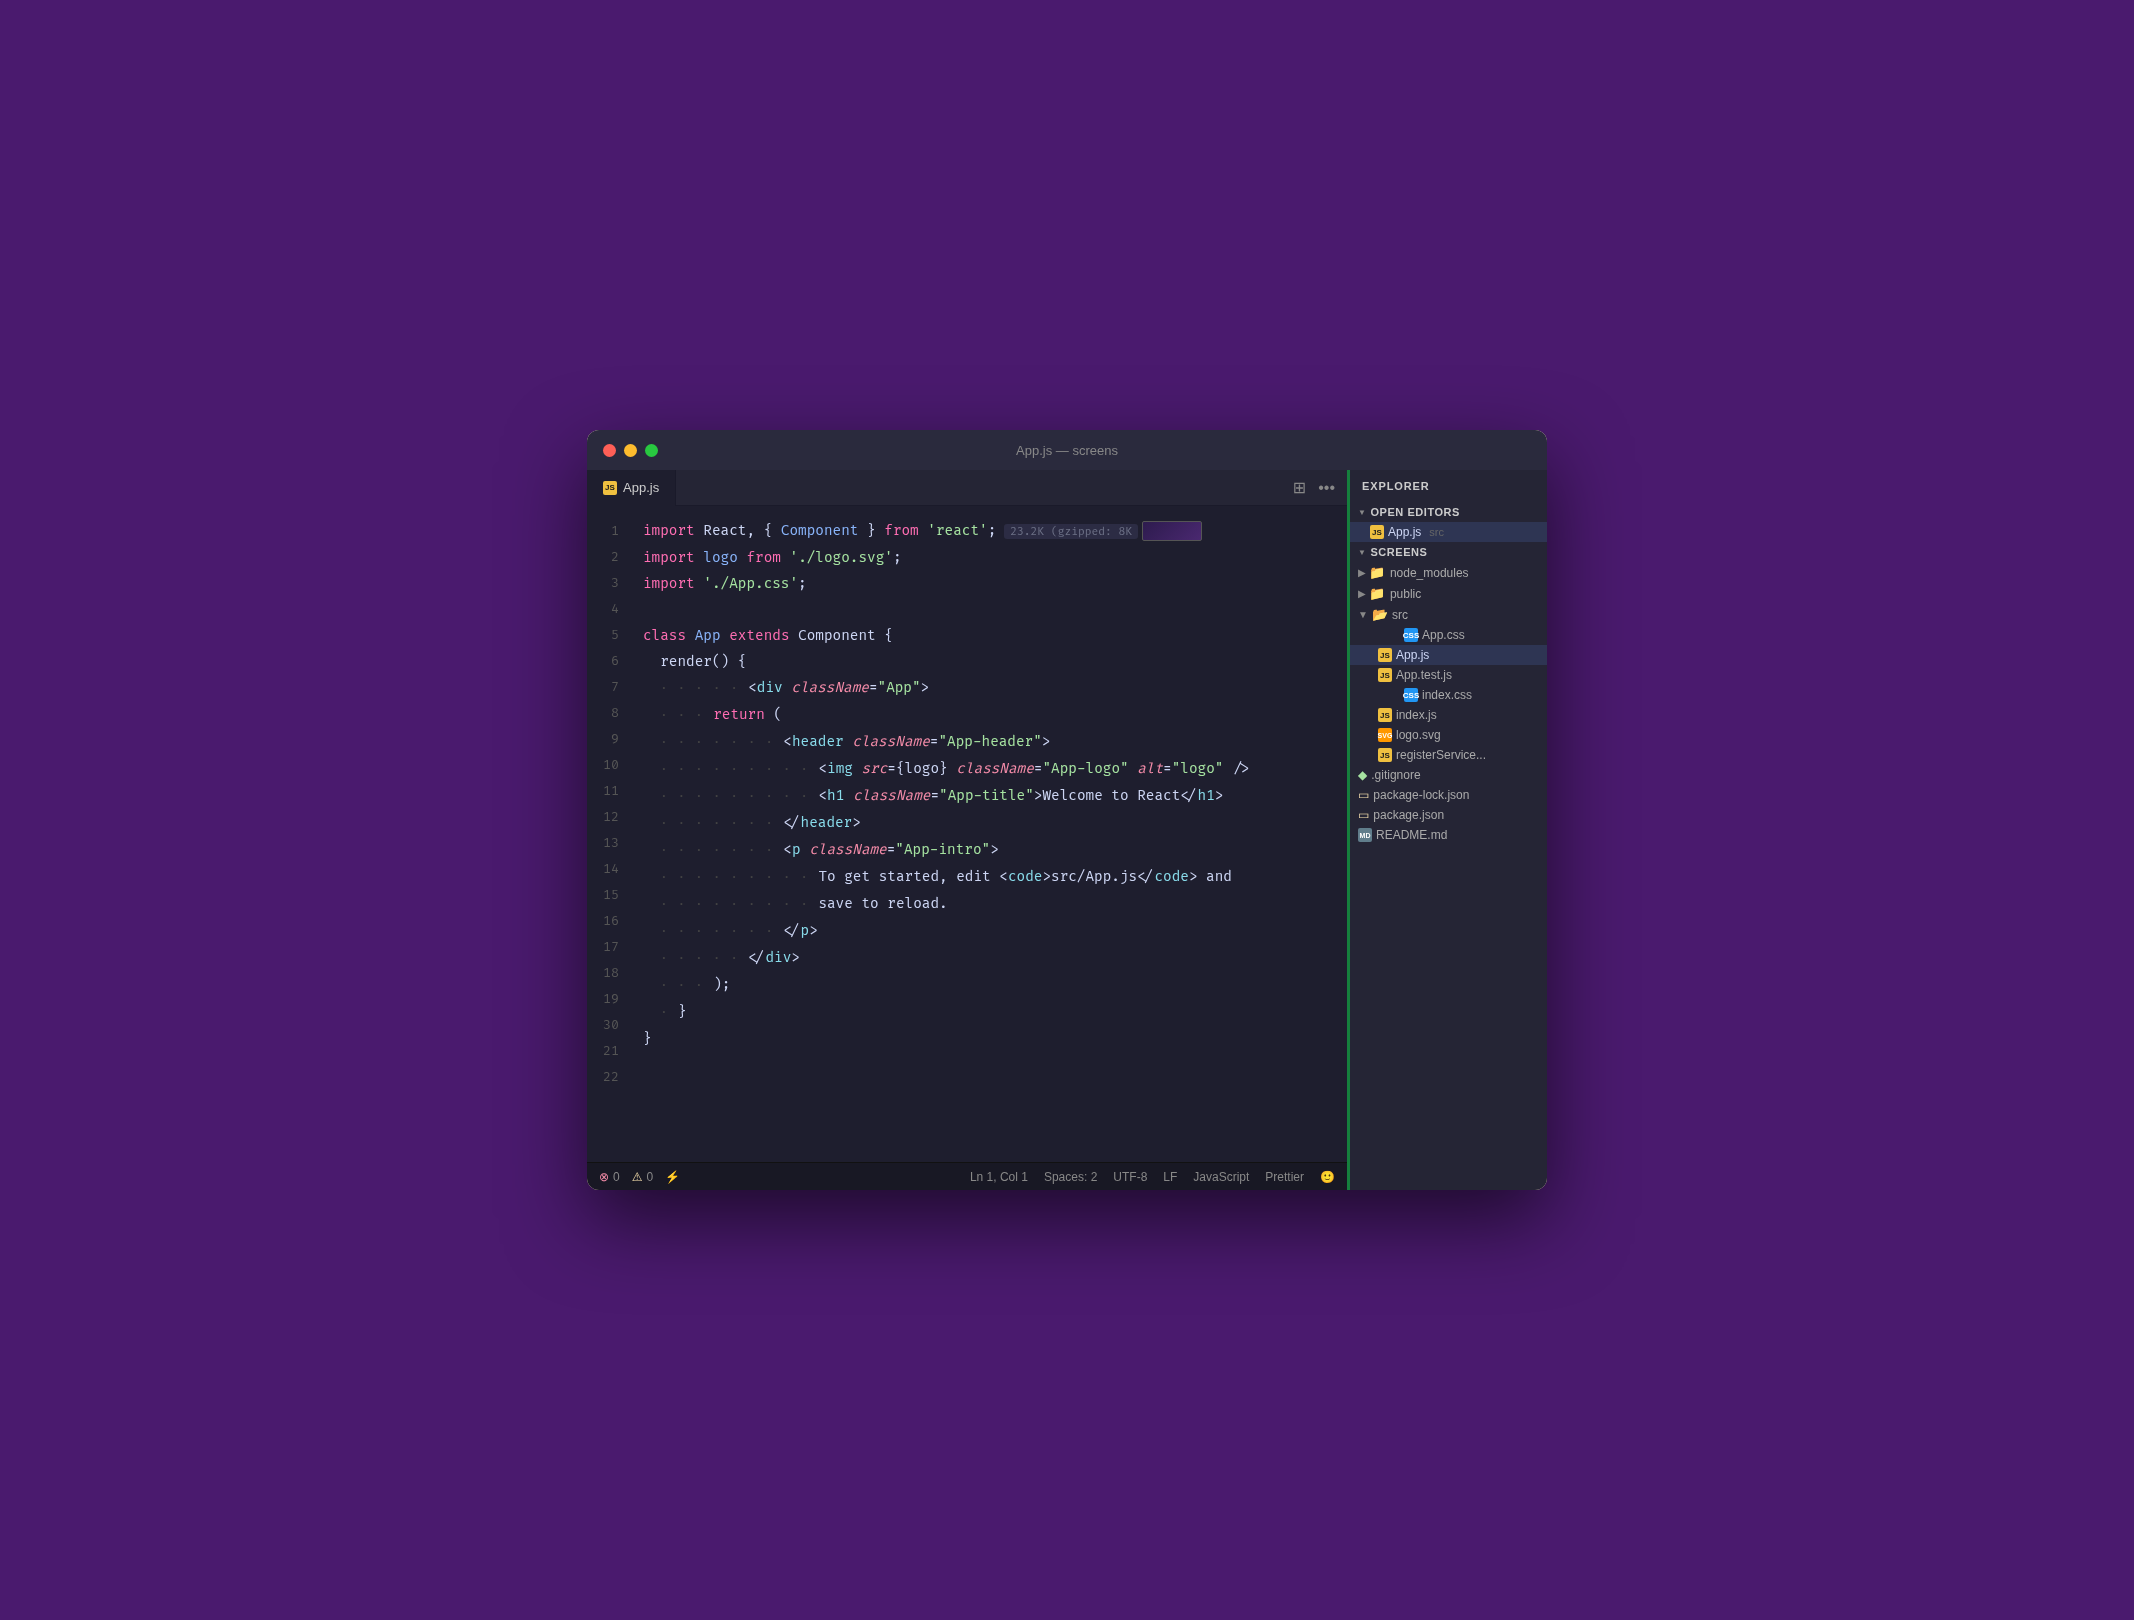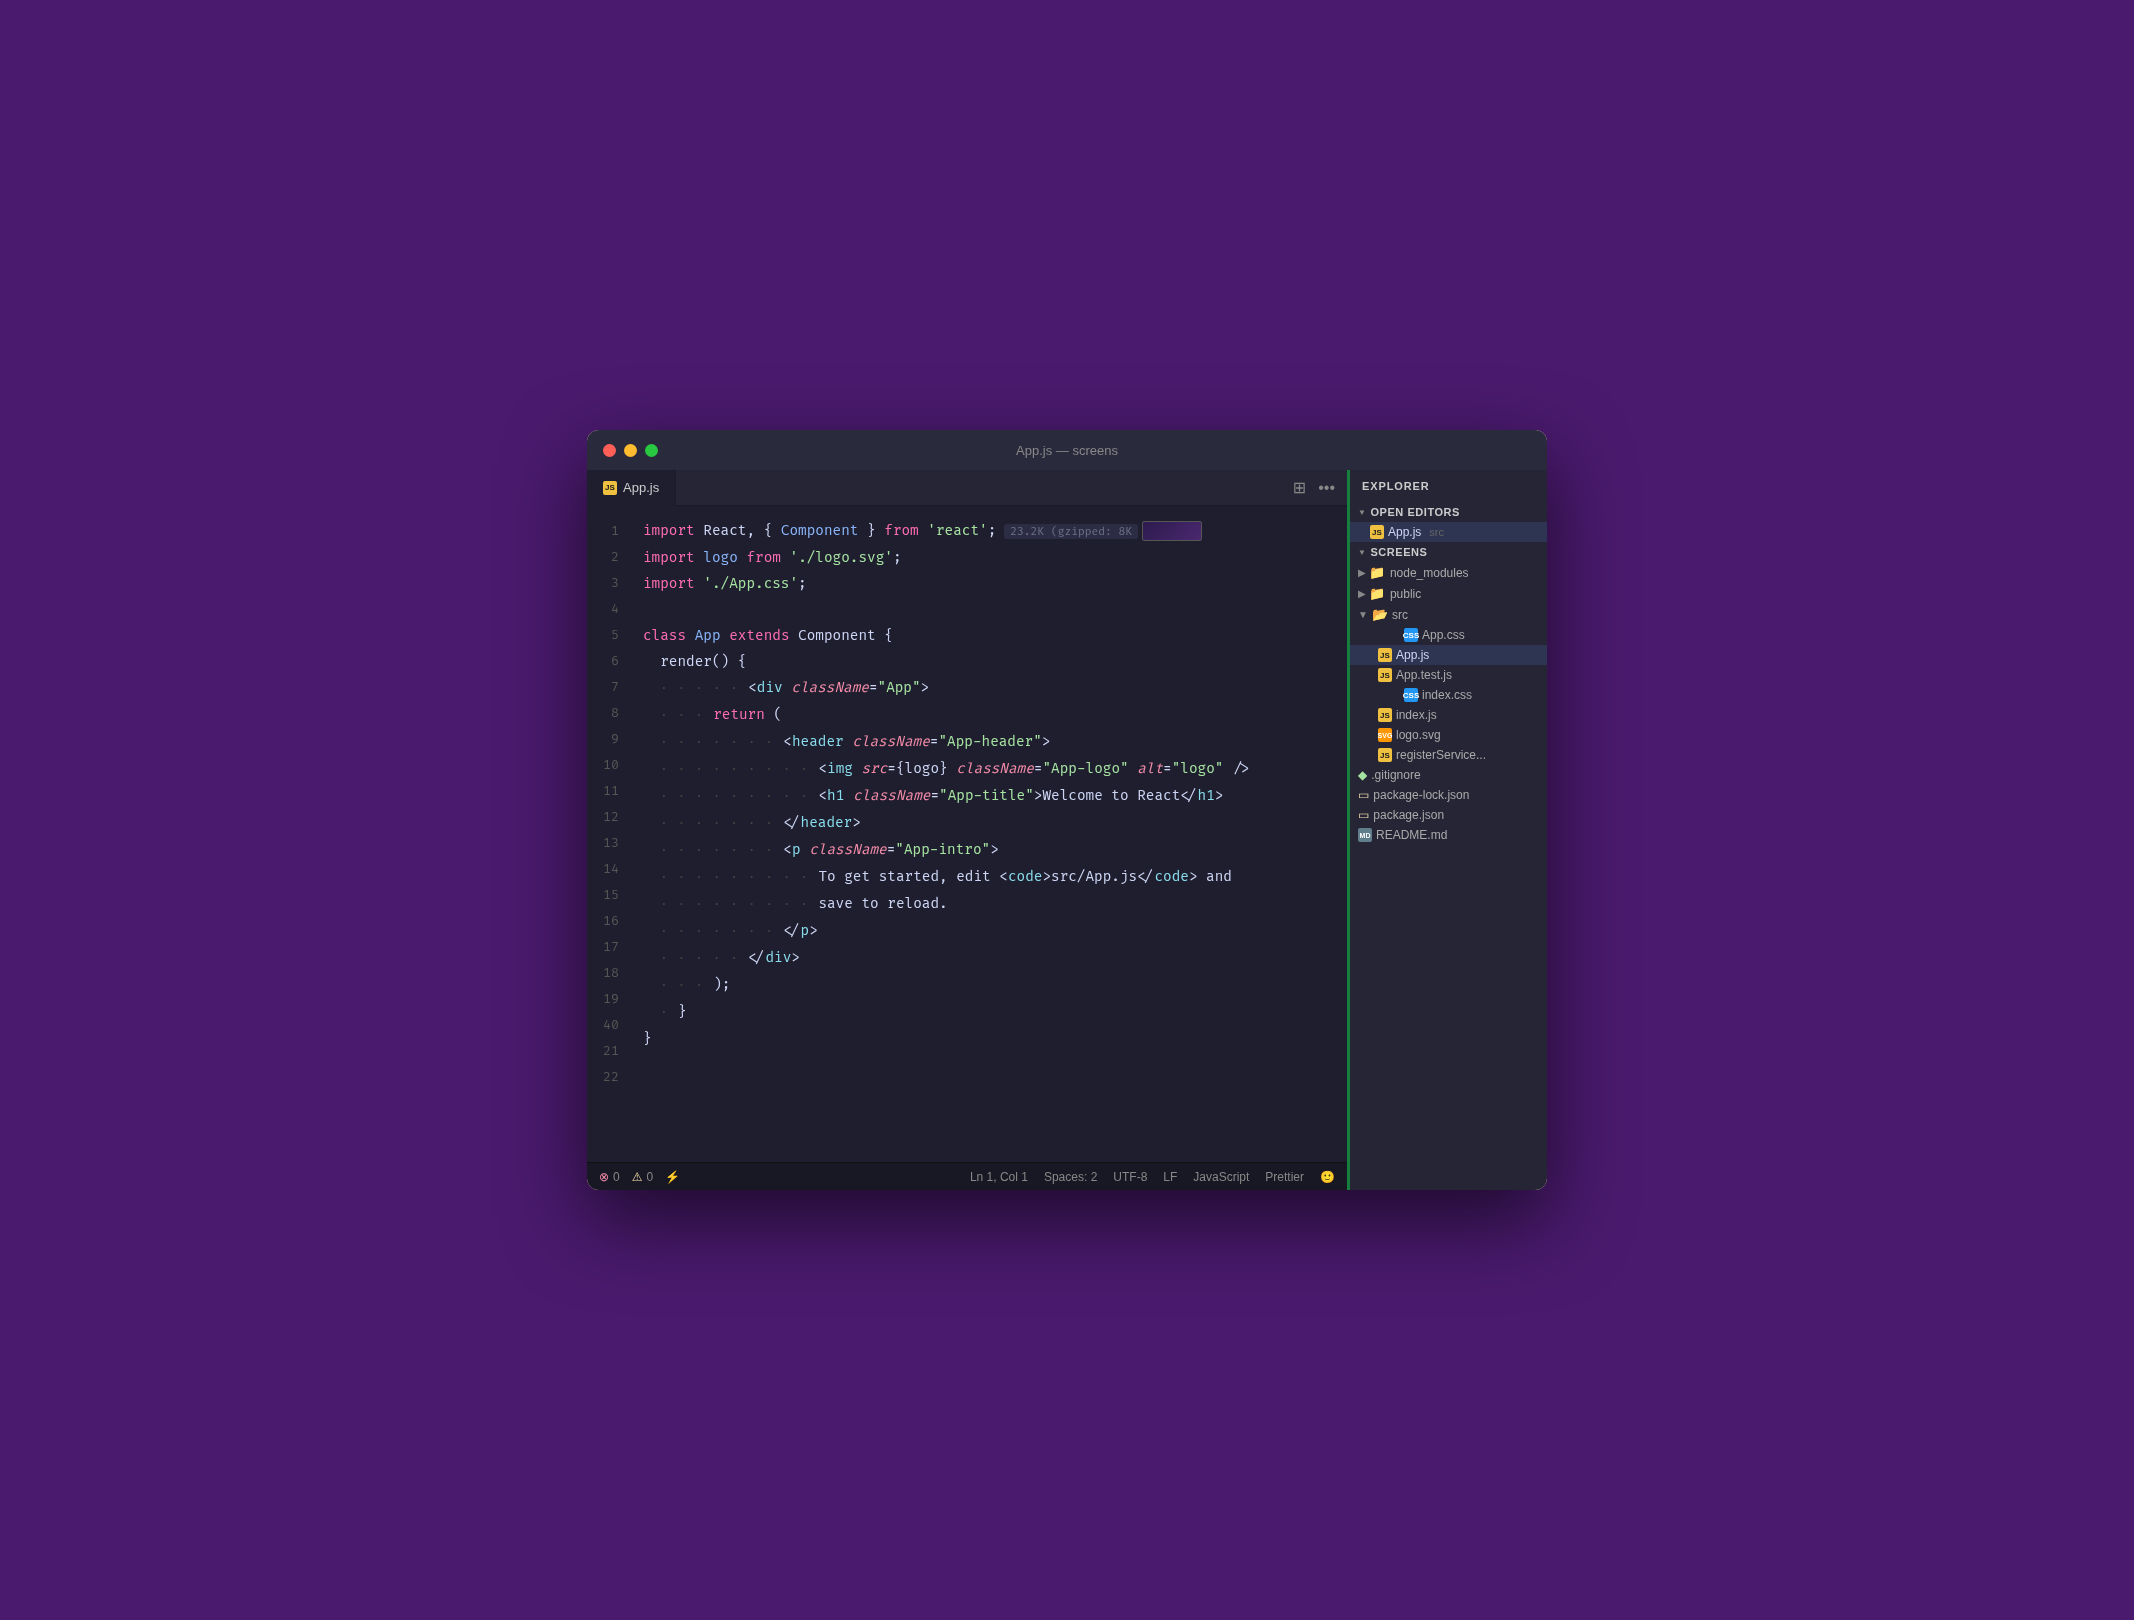--- a/index.html
+++ b/index.html
@@ -363,21 +363,21 @@
           <span class="line-number">10</span>
           <span class="line-number">11</span>
           <span class="line-number">12</span>
           <span class="line-number">13</span>
           <span class="line-number">14</span>
           <span class="line-number">15</span>
           <span class="line-number">16</span>
           <span class="line-number">17</span>
           <span class="line-number">18</span>
           <span class="line-number">19</span>
-          <span class="line-number">40</span>
+          <span class="line-number">30</span>
           <span class="line-number">21</span>
           <span class="line-number">22</span>
         </div>
         <div class="code-content">
 
           <span class="code-line"><span class="kw">import</span><span class="text"> React, { </span><span class="id">Component</span><span class="text"> } </span><span class="from-kw">from</span><span class="text"> </span><span class="str">'react'</span><span class="text">;</span><span style="color:#6c7086;font-size:11px;margin-left:8px;background:rgba(80,80,120,0.3);padding:1px 6px;border-radius:3px;">23.2K (gzipped: 8K</span><span style="position:relative;display:inline-block;vertical-align:middle;margin-left:4px;width:60px;height:20px;background:linear-gradient(135deg,#2d1b4e,#4a2870);border:1px solid #555;border-radius:2px;overflow:hidden;"></span></span>
 
           <span class="code-line"><span class="kw">import</span><span class="text"> </span><span class="id">logo</span><span class="text"> </span><span class="from-kw">from</span><span class="text"> </span><span class="str">'./logo.svg'</span><span class="text">;</span></span>
 
           <span class="code-line"><span class="kw">import</span><span class="text"> </span><span class="str">'./App.css'</span><span class="text">;</span></span>

